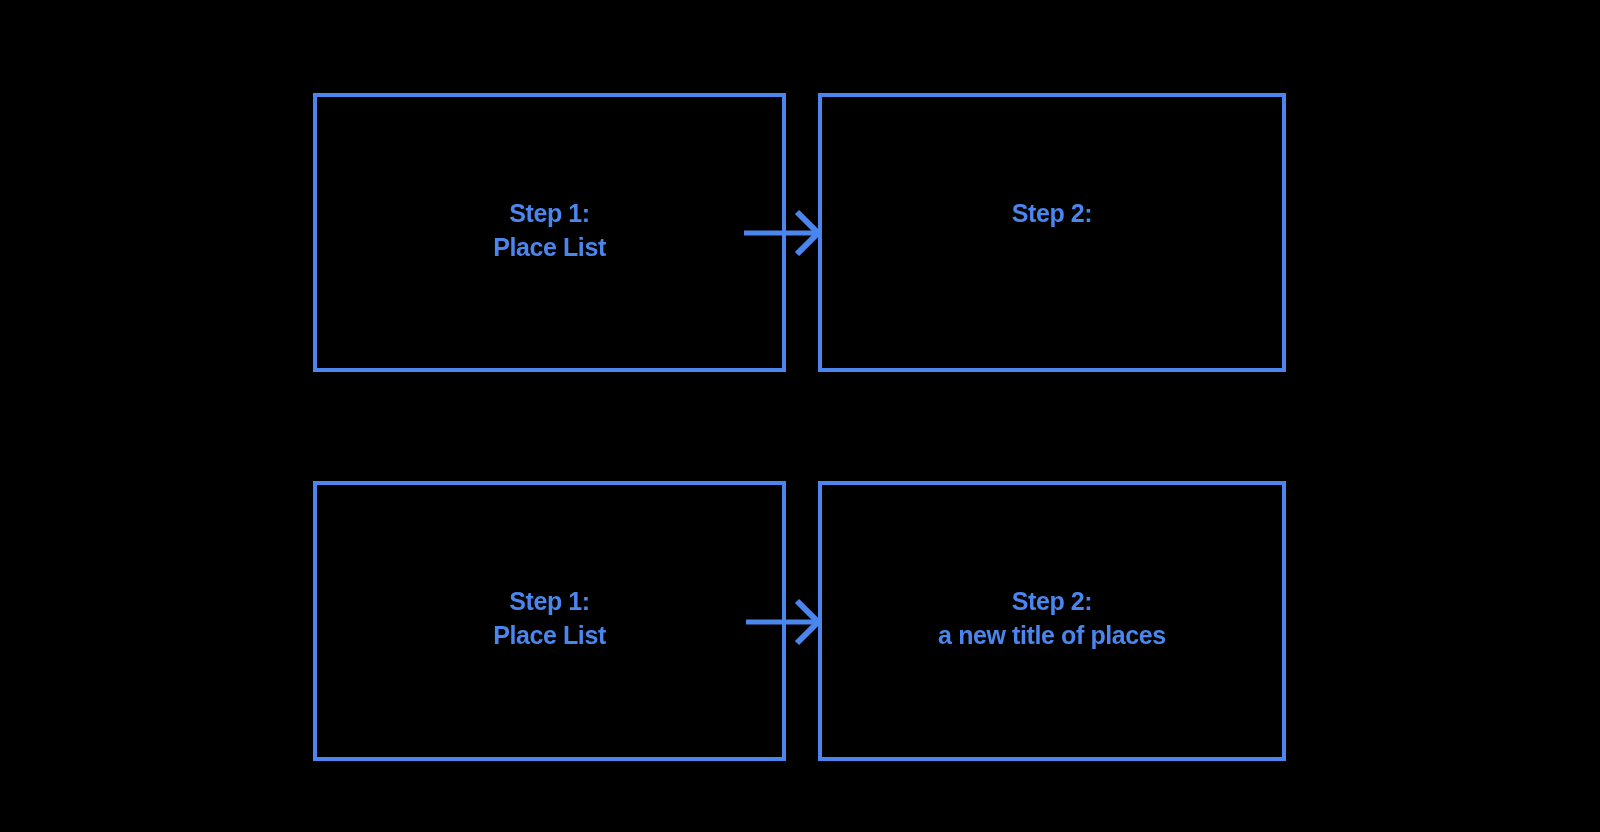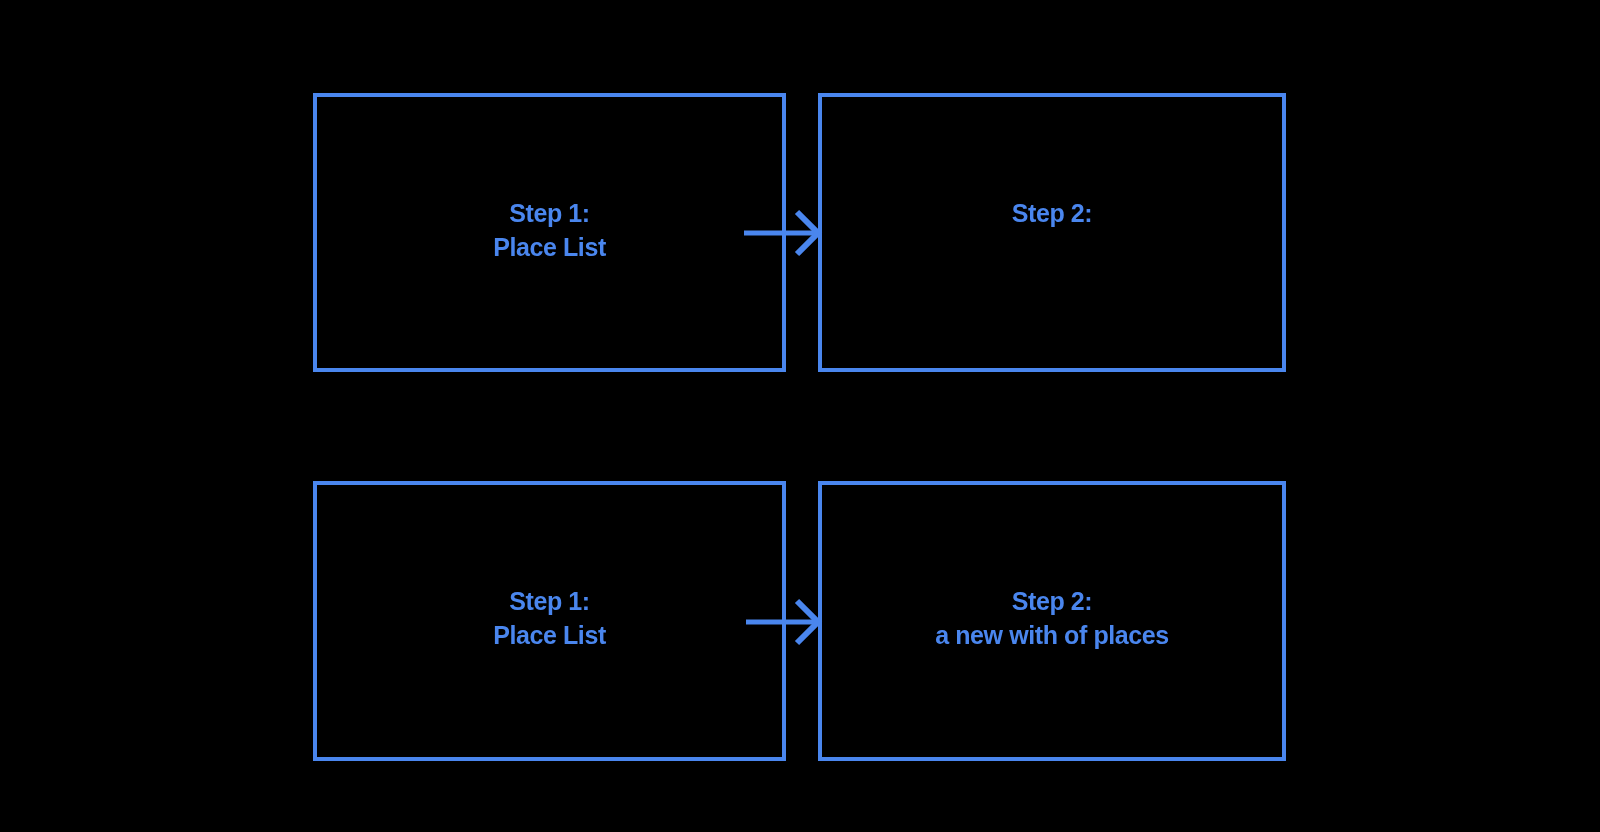--- a/index.html
+++ b/index.html
@@ -75,21 +75,21 @@
   <div class="flow-box box-r2-src">
     <div class="box-label">
       <span>Step 1:</span>
       <span>Place List</span>
     </div>
   </div>
 
   <div class="flow-box box-r2-tgt">
     <div class="box-label">
       <span>Step 2:</span>
-      <span>a new with of places</span>
+      <span>a new title of places</span>
     </div>
   </div>
 
   <svg class="arrow-overlay" viewBox="0 0 1600 832">
     <g>
       <line class="arrow-stroke" x1="744" y1="233" x2="815" y2="233" stroke-width="5"></line>
       <polyline class="arrow-stroke" points="797,212 818,233 797,254" stroke-width="6"></polyline>
     </g>
     <g>
       <line class="arrow-stroke" x1="746" y1="622" x2="815" y2="622" stroke-width="5"></line>

